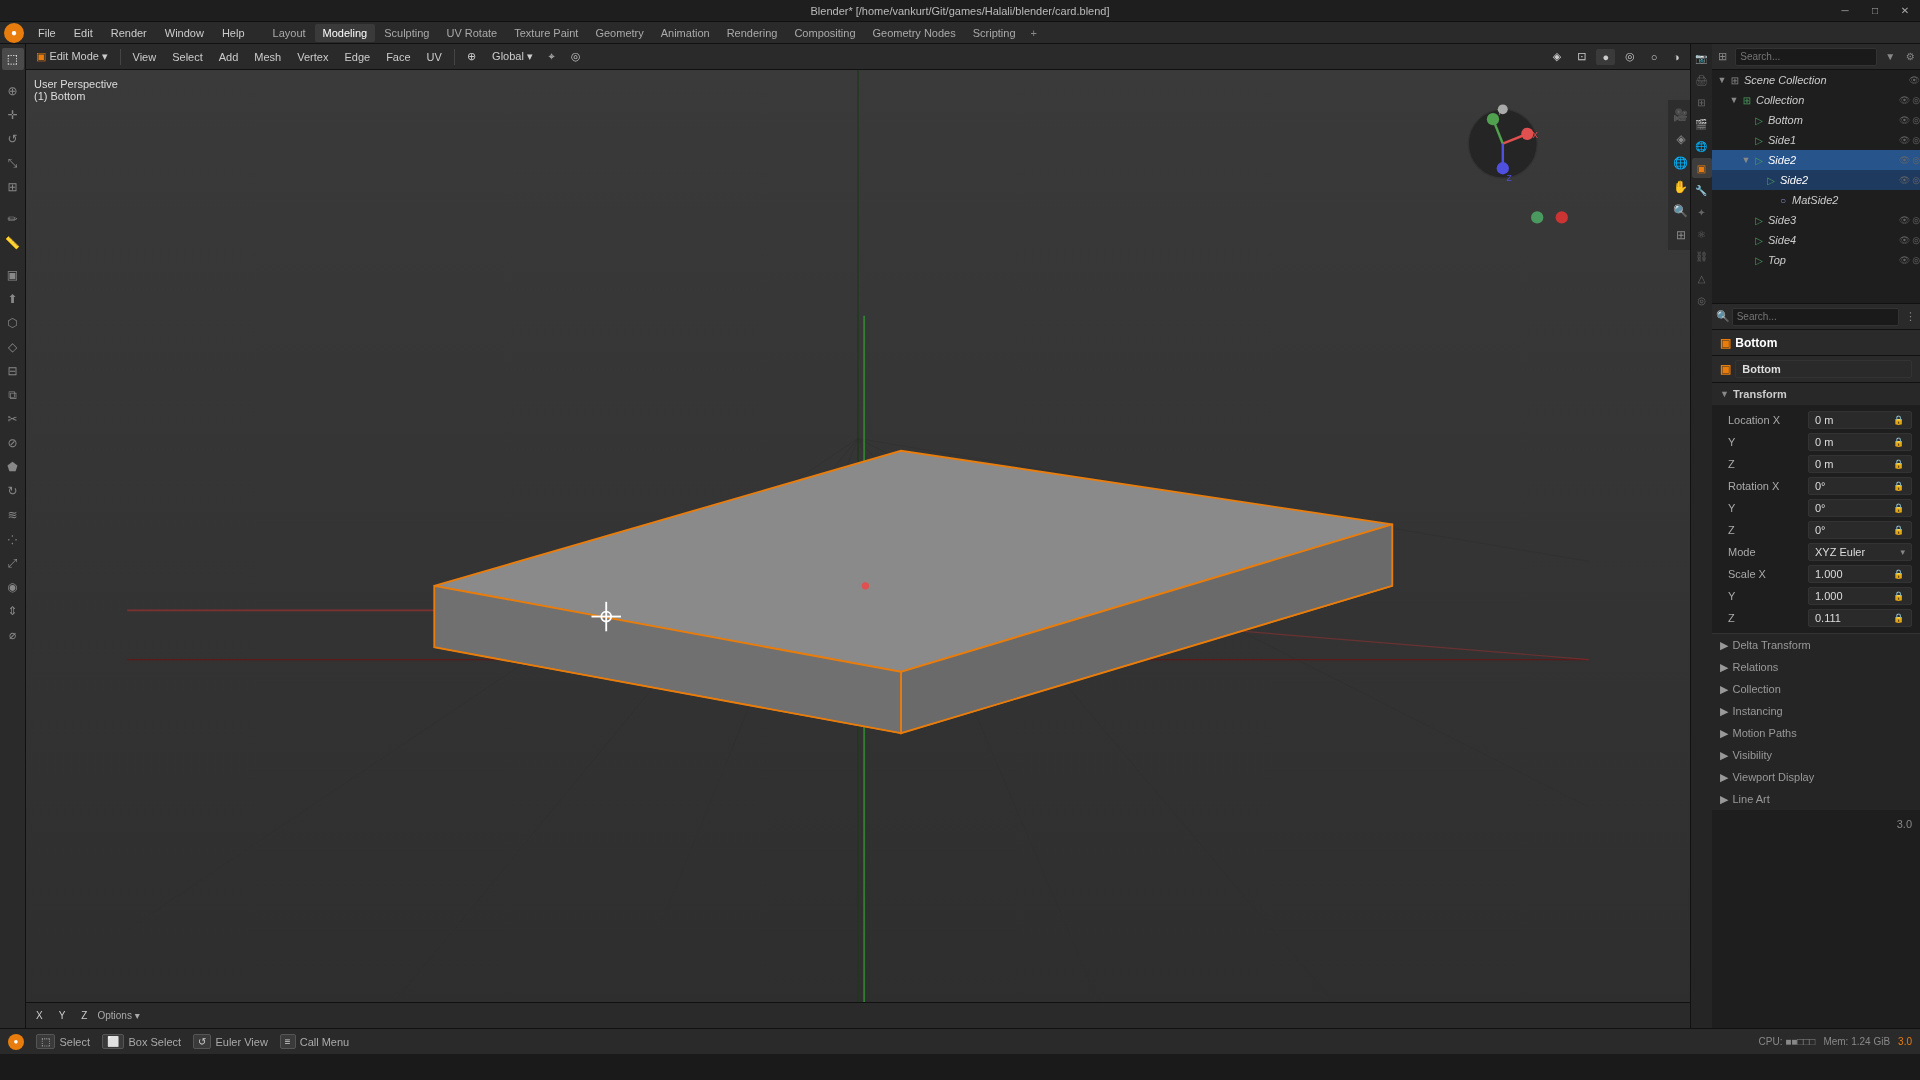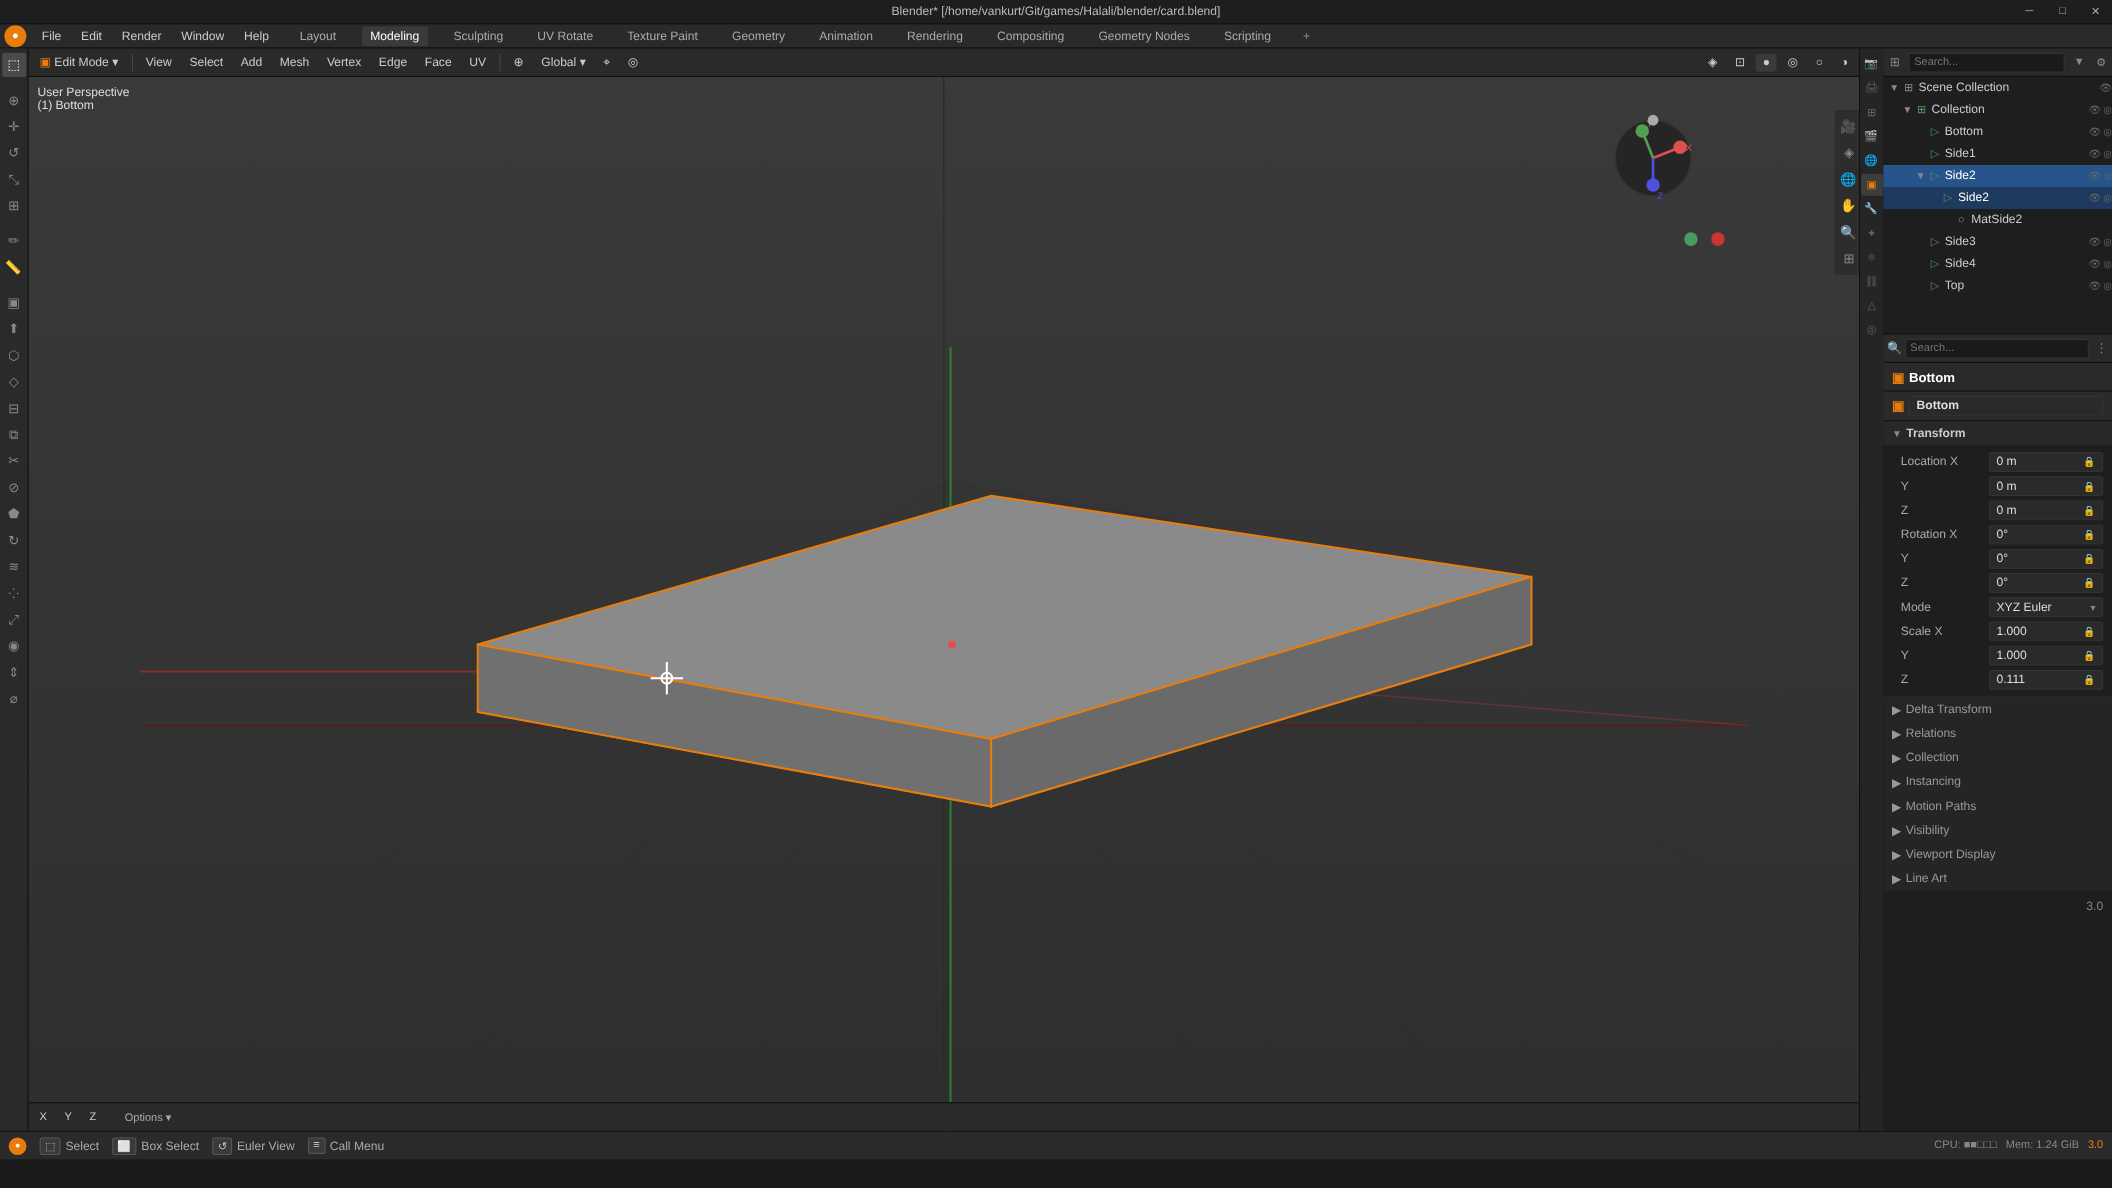--- a/index.html
+++ b/index.html
@@ -70,21 +70,21 @@
       margin-right: 4px;
       display: flex;
       align-items: center;
       justify-content: center;
       font-size: 10px;
       color: white;
     }
     #menubar .workspaces {
       display: flex;
       align-items: center;
-      gap: 15px;
+      gap: 1px;
       margin-left: 10px;
     }
     #menubar .workspace-tab {
       padding: 3px 8px;
       font-size: 11px;
       color: #aaa;
       cursor: pointer;
       border-radius: 2px;
     }
     #menubar .workspace-tab.active {
@@ -235,21 +235,21 @@
       padding-left: 4px;
       font-size: 11px;
       color: #ccc;
       cursor: pointer;
     }
     .outliner-item.selected { background: #1f3a5f; color: #fff; }
     .outliner-item.selected-active { background: #27548a; color: #fff; }
 
     .outliner-arrow { width: 12px; text-align: center; font-size: 9px; color: #888; }
     .outliner-icon { width: 14px; text-align: center; font-size: 10px; margin-right: 2px; }
-    .outliner-label { flex: 1; }
+    .outliner-label { flex: 1; font-style: italic; }
     .outliner-visibility { margin-left: auto; display: flex; gap: 2px; color: #666; font-size: 9px; }
 
     
     #properties-panel {
       flex: 1;
       overflow-y: auto;
       scrollbar-width: thin;
       scrollbar-color: #444 #1e1e1e;
     }
 
@@ -639,21 +639,21 @@
         <div class="tool-icon">🌐</div>
         <div class="tool-icon">✋</div>
         <div class="tool-icon">🔍</div>
         <div class="tool-icon">⊞</div>
       </div>
 
       <div id="viewport-bottom">
         <div class="vp-header-btn" style="font-size:10px">X</div>
         <div class="vp-header-btn" style="font-size:10px">Y</div>
         <div class="vp-header-btn" style="font-size:10px">Z</div>
-        <div style="margin-left:16px; font-size:10px; color:#aaa">Options ▾</div>
+        <div style="margin-left:0; font-size:10px; color:#aaa">Options ▾</div>
       </div>
     </div>
   </div>
 
   <div id="right-side">
 
     <div id="right-panel-icons">
       <div class="right-strip-icon">📷</div>
       <div class="right-strip-icon">🖨</div>
       <div class="right-strip-icon">⊞</div>

